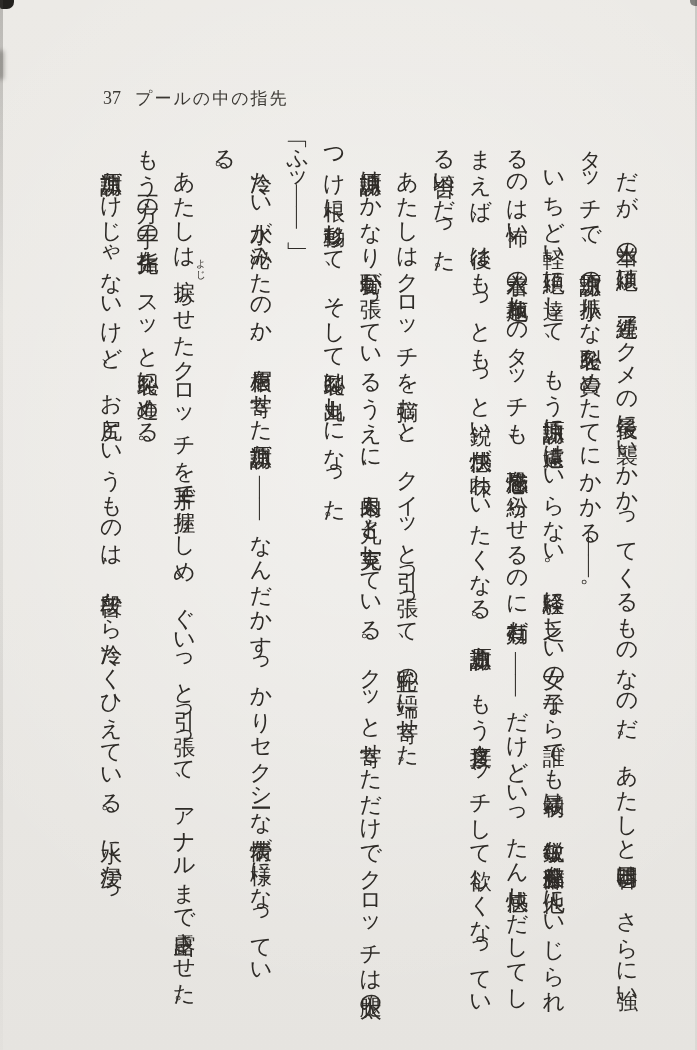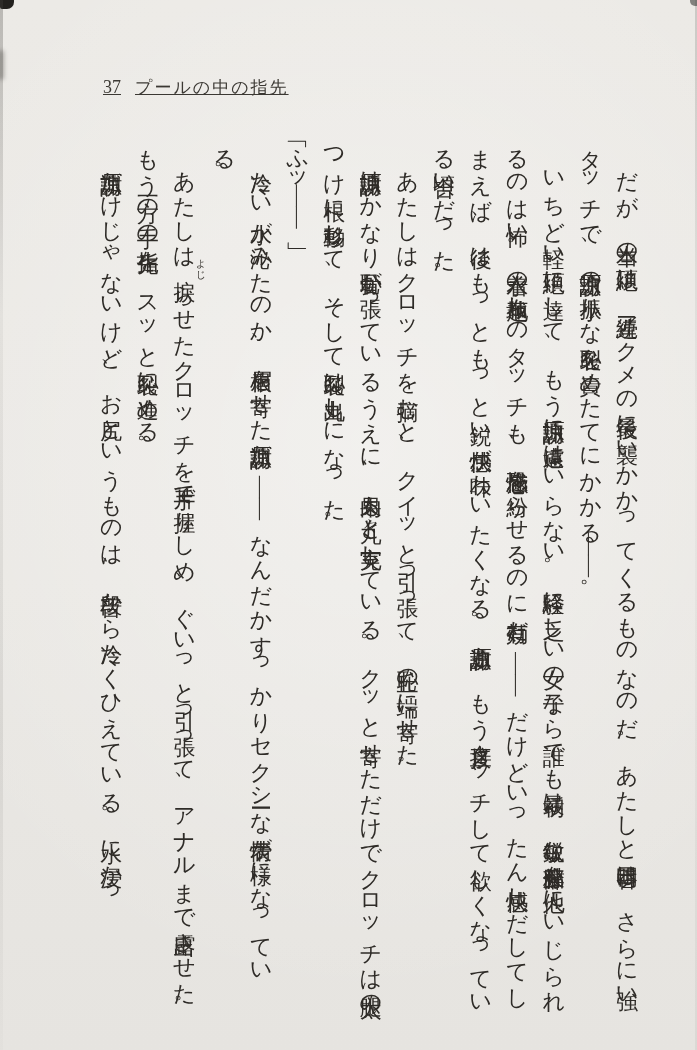--- a/index.html
+++ b/index.html
@@ -51,27 +51,26 @@
     border-radius: 0 0 0 5px;
   }
   .edge-strip-right {
     position: absolute;
     top: 0; right: 0;
     width: 2px; height: 100%;
     background: linear-gradient(180deg, rgba(70,68,64,0.20), rgba(70,68,64,0.03) 40%, rgba(70,68,64,0.07));
   }
   .running-head {
     position: absolute;
-    top: 76px;
+    top: 87px;
     left: 103px;
     font-size: 17px;
     color: #3b3833;
     letter-spacing: 2px;
     white-space: nowrap;
-    text-decoration: underline;
   }
   .running-head .page-no {
     font-size: 18px;
     letter-spacing: 0;
     margin-right: 14px;
   }
   .body-text {
     position: absolute;
     top: 134px;
     right: 52px;

